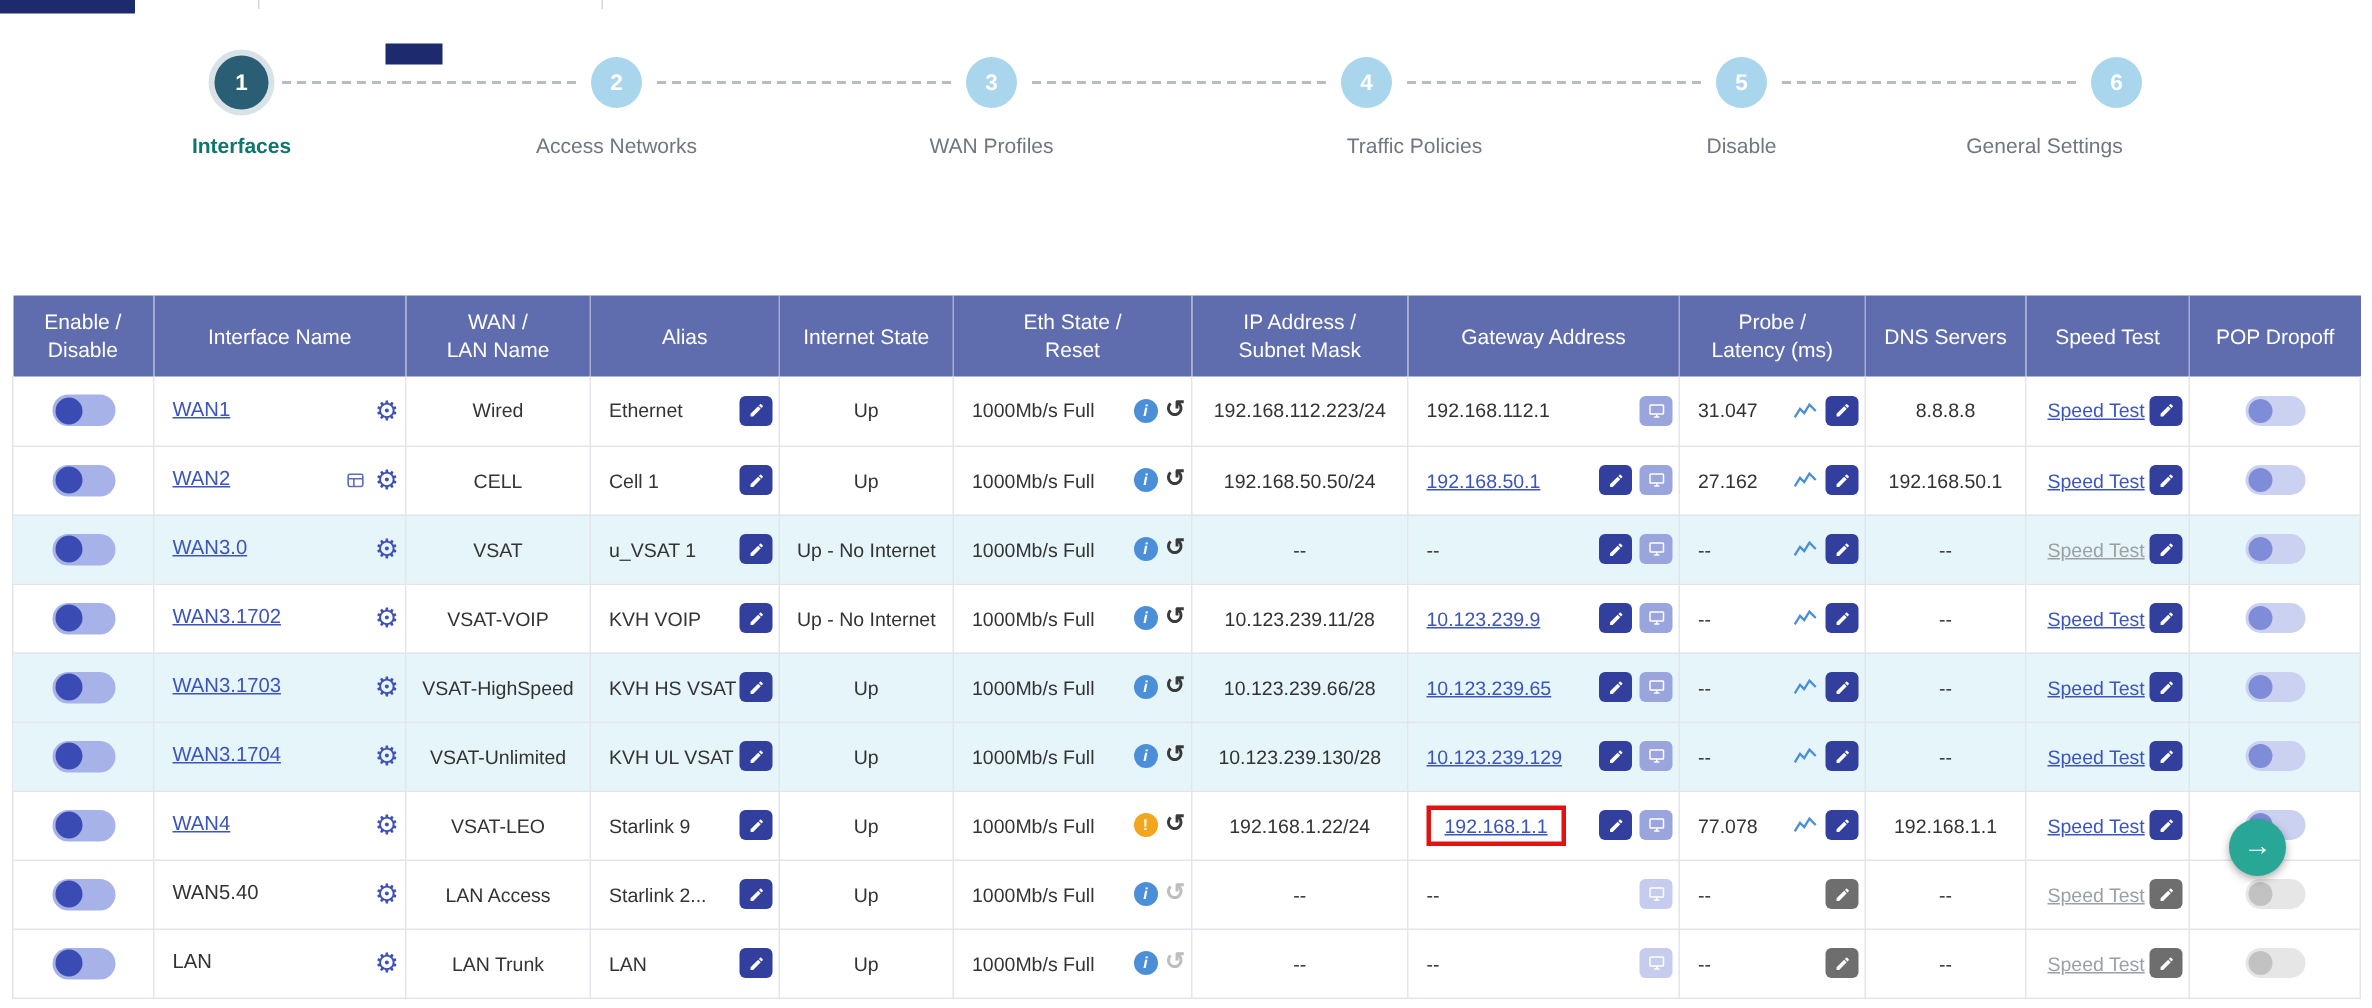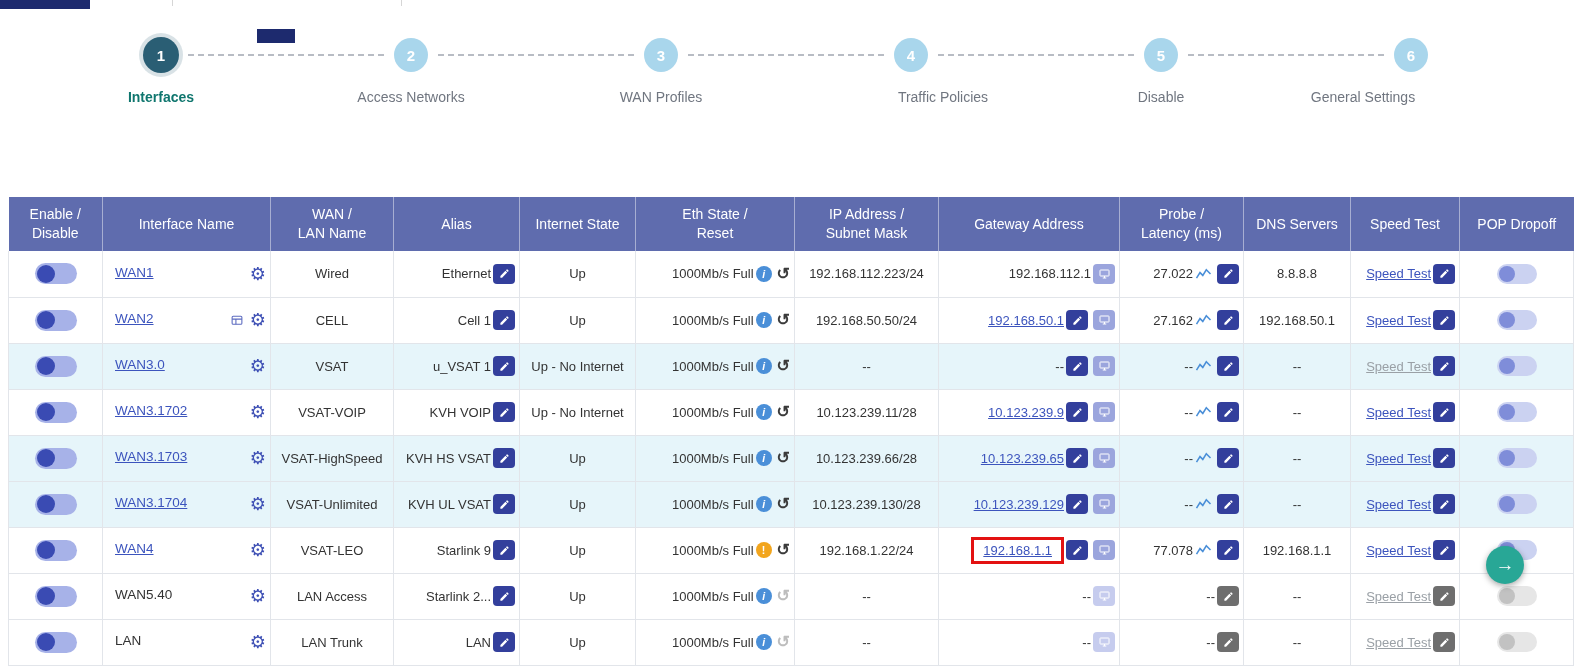--- a/index.html
+++ b/index.html
@@ -35,21 +35,21 @@
   .tbl { position:absolute; top:197px; left:8px; width:1565px; border-collapse:collapse; table-layout:fixed; }
   .tbl thead th { background:#5f6cae; color:#fff; font-weight:400; font-size:14px; height:54px; vertical-align:middle;
     text-align:center; white-space:pre-line; border-right:1px solid rgba(255,255,255,.45); line-height:1.35; padding:0 2px; }
   .tbl thead th:last-child { border-right:none; }
   .tbl tbody td { height:46px; border-bottom:1px solid #e2e5ea; border-right:1px solid #e2e5ea; text-align:center;
     font-size:13px; color:#333; vertical-align:middle; padding:0 4px; }
   .tbl tbody td:first-child { border-left:1px solid #e2e5ea; }
   tr.shaded td { background:#e6f5fa; }
 
   .cell-split { display:flex; align-items:center; }
-  .cell-split .txt { flex:1; text-align:right; padding-left:8px; }
+  .cell-split .txt { flex:1; text-align:left; padding-left:8px; }
   .cell-split .ics { display:flex; align-items:center; gap:5px; margin-left:2px; flex:0 0 auto; }
 
   .name-wrap { display:flex; align-items:flex-start; padding-left:8px; }
   .iface-link { color:#3c54bd; text-decoration:underline; cursor:pointer; font-size:13.5px; }
   .iface-plain { color:#333; font-size:13.5px; }
   .name-icons { margin-left:auto; display:flex; align-items:center; gap:6px; }
   .gear { color:#3f51b5; font-size:18px; line-height:1; cursor:pointer; }
 
   .gw-link { color:#3c54bd; text-decoration:underline; cursor:pointer; }
   .st-link { color:#3c54bd; text-decoration:underline; cursor:pointer; }
@@ -191,21 +191,21 @@
                   <svg width="13" height="12" viewBox="0 0 24 24">
                     <rect x="3" y="4" width="18" height="12" rx="1" fill="none" stroke="#fff" stroke-width="2"></rect>
                     <path d="M8.5 20h7M12 16v4" stroke="#fff" stroke-width="2" fill="none"></path>
                   </svg>
                 </span>
               </span>
             </div>
           </td>
           <td>
             <div class="cell-split">
-              <span class="txt">27.022</span>
+              <span class="txt">31.047</span>
               <span class="ics">
                 <span class="chart-wrap">
                   <svg width="17" height="14" viewBox="0 0 24 20">
                     <polyline points="2,16 7,8 11,12 16,4 22,10" fill="none" stroke="#4a8fd8" stroke-width="2.2"></polyline>
                   </svg>
                 </span>
                 <span class="sq sq-navy">
                   <svg width="11" height="11" viewBox="0 0 24 24">
                     <path fill="#fff" d="M3 17.25V21h3.75L17.81 9.94l-3.75-3.75L3 17.25zM20.71 7.04c.39-.39.39-1.02 0-1.41l-2.34-2.34c-.39-.39-1.02-.39-1.41 0l-1.83 1.83 3.75 3.75 1.83-1.83z"></path>
                   </svg>

